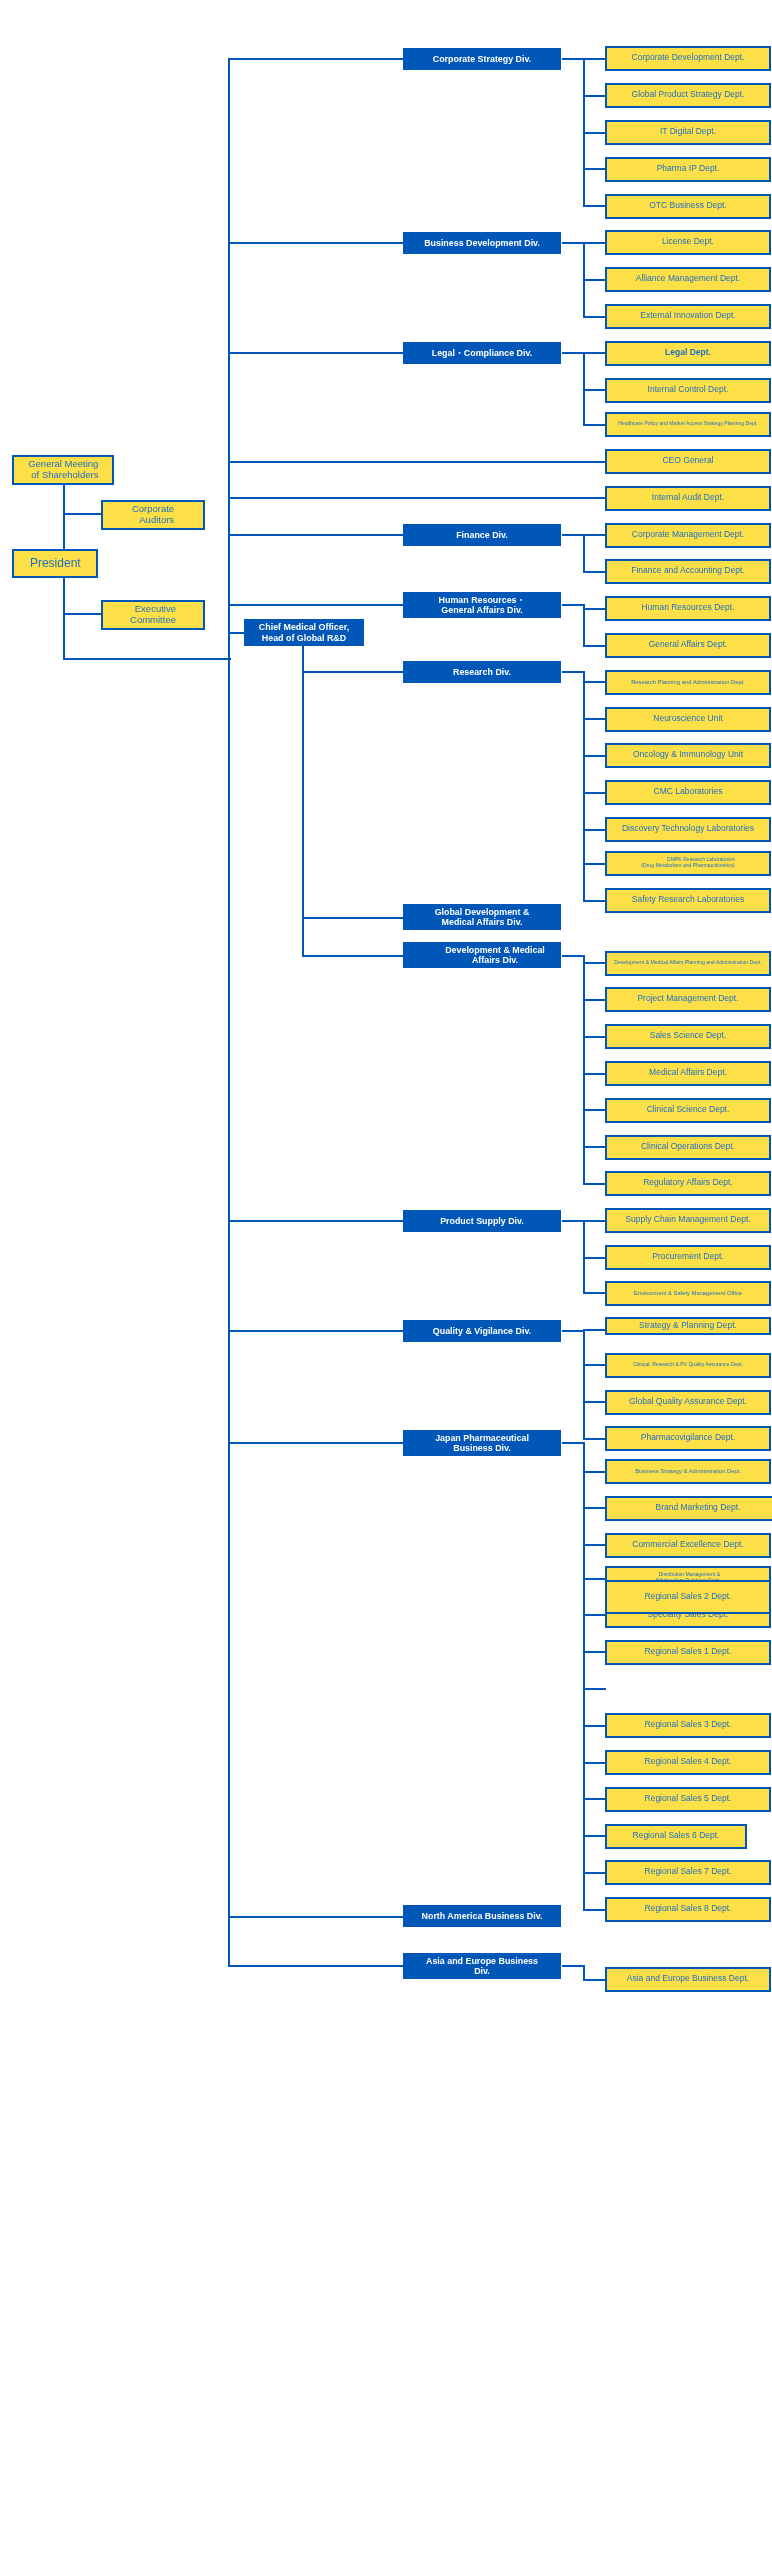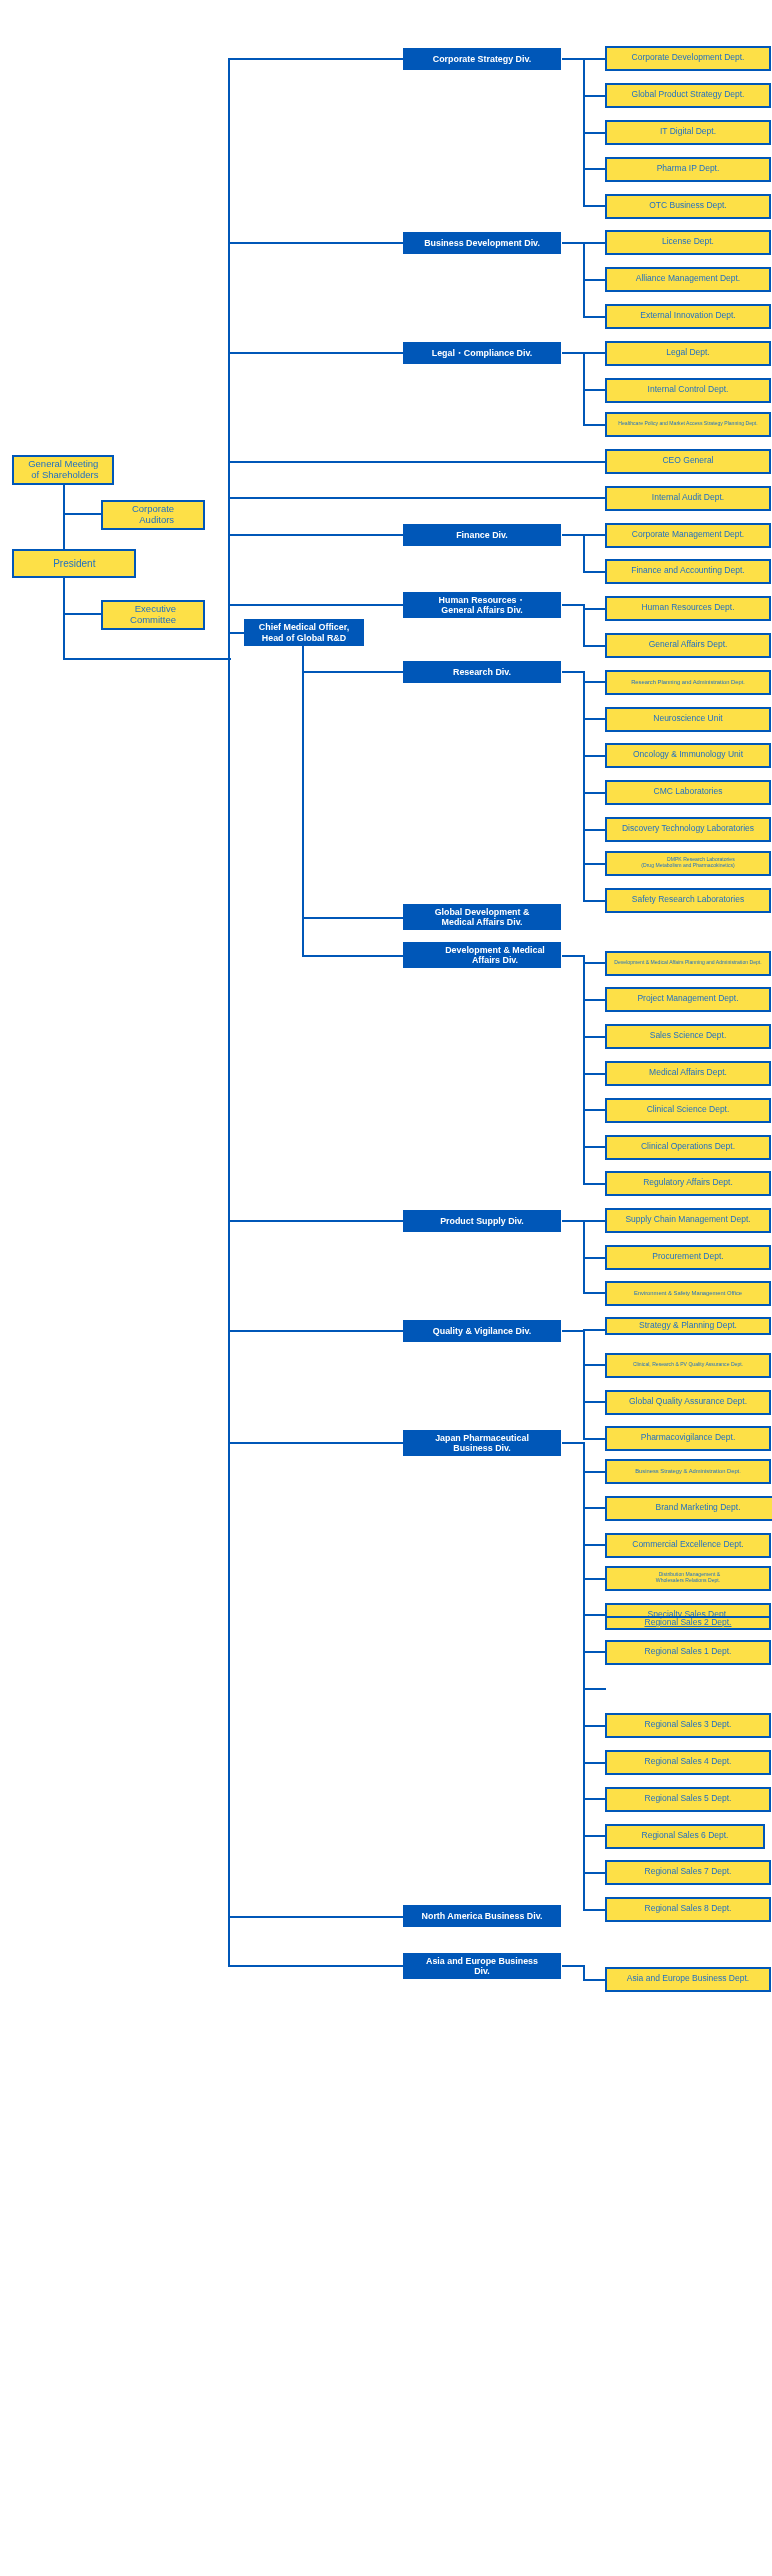--- a/index.html
+++ b/index.html
@@ -66,21 +66,21 @@
   .fs-small { font-size: 5.8px; }
   .fs-xsmall{ font-size: 5.1px; }
 </style>
 </head>
 <body>
 
 <div id="chart">
     <div class="date-label"></div>
     <div class="box-out" style="left: 12.3px; top: 455px; width: 102px; height: 30px; font-size: 9.5px;">General Meeting<br>of Shareholders</div>
     <div class="box-out" style="left: 101px; top: 500px; width: 104px; height: 30px; font-size: 9.5px;">Corporate<br>Auditors</div>
-    <div class="box-out" style="left: 12.3px; top: 549px; width: 124px; height: 29px; font-size: 10px;">President</div>
+    <div class="box-out" style="left: 12.3px; top: 549px; width: 86px; height: 29px; font-size: 12px;">President</div>
     <div class="box-out" style="left: 101px; top: 600px; width: 104px; height: 30px; font-size: 9.5px;">Executive<br>Committee</div>
     <div class="ln lnv" style="left: 63px; top: 485px; height: 65px;"></div>
     <div class="ln lnh" style="left: 63px; top: 513px; width: 40px;"></div>
     <div class="ln lnv" style="left: 63px; top: 578px; height: 82px;"></div>
     <div class="ln lnh" style="left: 63px; top: 613px; width: 40px;"></div>
     <div class="ln lnh" style="left: 63px; top: 658px; width: 168px;"></div>
     <div class="ln lnv" style="left: 228px; top: 59px; height: 1908px;"></div>
     <div class="box-fill fs-div" style="left: 244px; top: 619px; width: 120px; height: 27px;">Chief Medical Officer,<br>Head of Global R&amp;D</div>
     <div class="ln lnh" style="left: 228px; top: 632px; width: 57px;"></div>
     <div class="ln lnv" style="left: 302px; top: 646px; height: 309px;"></div>
@@ -127,21 +127,21 @@
     <div class="ln lnh" style="left: 562px; top: 58px; width: 23px;"></div>
     <div class="ln lnv" style="left: 583px; top: 58px; height: 149px;"></div>
     <div class="box-out fs-dept" style="left: 605px; top: 230px; width: 166px; height: 24.5px;">License Dept.</div>
     <div class="ln lnh" style="left: 583px; top: 242px; width: 22.5px;"></div>
     <div class="box-out fs-dept" style="left: 605px; top: 267px; width: 166px; height: 24.5px;">Alliance Management Dept.</div>
     <div class="ln lnh" style="left: 583px; top: 279px; width: 22.5px;"></div>
     <div class="box-out fs-dept" style="left: 605px; top: 304px; width: 166px; height: 24.5px;">External Innovation Dept.</div>
     <div class="ln lnh" style="left: 583px; top: 316px; width: 22.5px;"></div>
     <div class="ln lnh" style="left: 562px; top: 242px; width: 23px;"></div>
     <div class="ln lnv" style="left: 583px; top: 242px; height: 76px;"></div>
-    <div class="box-out fs-dept" style="left: 605px; top: 341px; width: 166px; height: 24.5px;">Legal Dept.</div>
+    <div class="box-out fs-dept" style="left: 605px; top: 341px; width: 166px; height: 24.5px; font-weight: bold;">Legal Dept.</div>
     <div class="ln lnh" style="left: 583px; top: 352px; width: 22.5px;"></div>
     <div class="box-out fs-dept" style="left: 605px; top: 378px; width: 166px; height: 24.5px;">Internal Control Dept.</div>
     <div class="ln lnh" style="left: 583px; top: 389px; width: 22.5px;"></div>
     <div class="box-out fs-xsmall" style="left: 605px; top: 412px; width: 166px; height: 24.5px;">Healthcare Policy and Market Access Strategy Planning Dept.</div>
     <div class="ln lnh" style="left: 583px; top: 424px; width: 22.5px;"></div>
     <div class="ln lnh" style="left: 562px; top: 352px; width: 23px;"></div>
     <div class="ln lnv" style="left: 583px; top: 352px; height: 74px;"></div>
     <div class="box-out fs-dept" style="left: 605px; top: 523px; width: 166px; height: 24.5px;">Corporate Management Dept.</div>
     <div class="ln lnh" style="left: 583px; top: 534px; width: 22.5px;"></div>
     <div class="box-out fs-dept" style="left: 605px; top: 559px; width: 166px; height: 24.5px;">Finance and Accounting Dept.</div>
@@ -209,29 +209,29 @@
     <div class="box-out fs-dept" style="left: 605px; top: 1496px; width: 186px; height: 24.5px;">Brand Marketing Dept.</div>
     <div class="ln lnh" style="left: 583px; top: 1507px; width: 22.5px;"></div>
     <div class="box-out fs-dept" style="left: 605px; top: 1533px; width: 166px; height: 24.5px;">Commercial Excellence Dept.</div>
     <div class="ln lnh" style="left: 583px; top: 1544px; width: 22.5px;"></div>
     <div class="box-out fs-xsmall" style="left: 605px; top: 1566px; width: 166px; height: 24.5px;">Distribution Management &amp;<br>Wholesalers Relations Dept.</div>
     <div class="ln lnh" style="left: 583px; top: 1578px; width: 22.5px;"></div>
     <div class="box-out fs-dept" style="left: 605px; top: 1603px; width: 166px; height: 24.5px;">Specialty Sales Dept.</div>
     <div class="ln lnh" style="left: 583px; top: 1614px; width: 22.5px;"></div>
     <div class="box-out fs-dept" style="left: 605px; top: 1640px; width: 166px; height: 24.5px;">Regional Sales 1 Dept.</div>
     <div class="ln lnh" style="left: 583px; top: 1651px; width: 22.5px;"></div>
-    <div class="box-out fs-dept" style="left: 605px; top: 1616px; width: 166px; height: 14px; text-decoration: underline;">Regional Sales 2 Dept.</div>
+    <div class="box-out fs-dept" style="left: 605px; top: 1580px; width: 166px; height: 34px;">Regional Sales 2 Dept.</div>
     <div class="ln lnh" style="left: 583px; top: 1688px; width: 22.5px;"></div>
     <div class="box-out fs-dept" style="left: 605px; top: 1713px; width: 166px; height: 24.5px;">Regional Sales 3 Dept.</div>
     <div class="ln lnh" style="left: 583px; top: 1725px; width: 22.5px;"></div>
     <div class="box-out fs-dept" style="left: 605px; top: 1750px; width: 166px; height: 24.5px;">Regional Sales 4 Dept.</div>
     <div class="ln lnh" style="left: 583px; top: 1762px; width: 22.5px;"></div>
     <div class="box-out fs-dept" style="left: 605px; top: 1787px; width: 166px; height: 24.5px;">Regional Sales 5 Dept.</div>
     <div class="ln lnh" style="left: 583px; top: 1798px; width: 22.5px;"></div>
-    <div class="box-out fs-dept" style="left: 605px; top: 1824px; width: 160px; height: 24.5px;">Regional Sales 6 Dept.</div>
+    <div class="box-out fs-dept" style="left: 605px; top: 1824px; width: 142px; height: 24.5px;">Regional Sales 6 Dept.</div>
     <div class="ln lnh" style="left: 583px; top: 1835px; width: 22.5px;"></div>
     <div class="box-out fs-dept" style="left: 605px; top: 1860px; width: 166px; height: 24.5px;">Regional Sales 7 Dept.</div>
     <div class="ln lnh" style="left: 583px; top: 1872px; width: 22.5px;"></div>
     <div class="box-out fs-dept" style="left: 605px; top: 1897px; width: 166px; height: 24.5px;">Regional Sales 8 Dept.</div>
     <div class="ln lnh" style="left: 583px; top: 1909px; width: 22.5px;"></div>
     <div class="ln lnh" style="left: 562px; top: 1442px; width: 23px;"></div>
     <div class="ln lnv" style="left: 583px; top: 1442px; height: 469px;"></div>
     <div class="box-out fs-dept" style="left: 605px; top: 1967px; width: 166px; height: 24.5px;">Asia and Europe Business Dept.</div>
     <div class="ln lnh" style="left: 583px; top: 1979px; width: 22.5px;"></div>
     <div class="ln lnh" style="left: 562px; top: 1965px; width: 23px;"></div>

